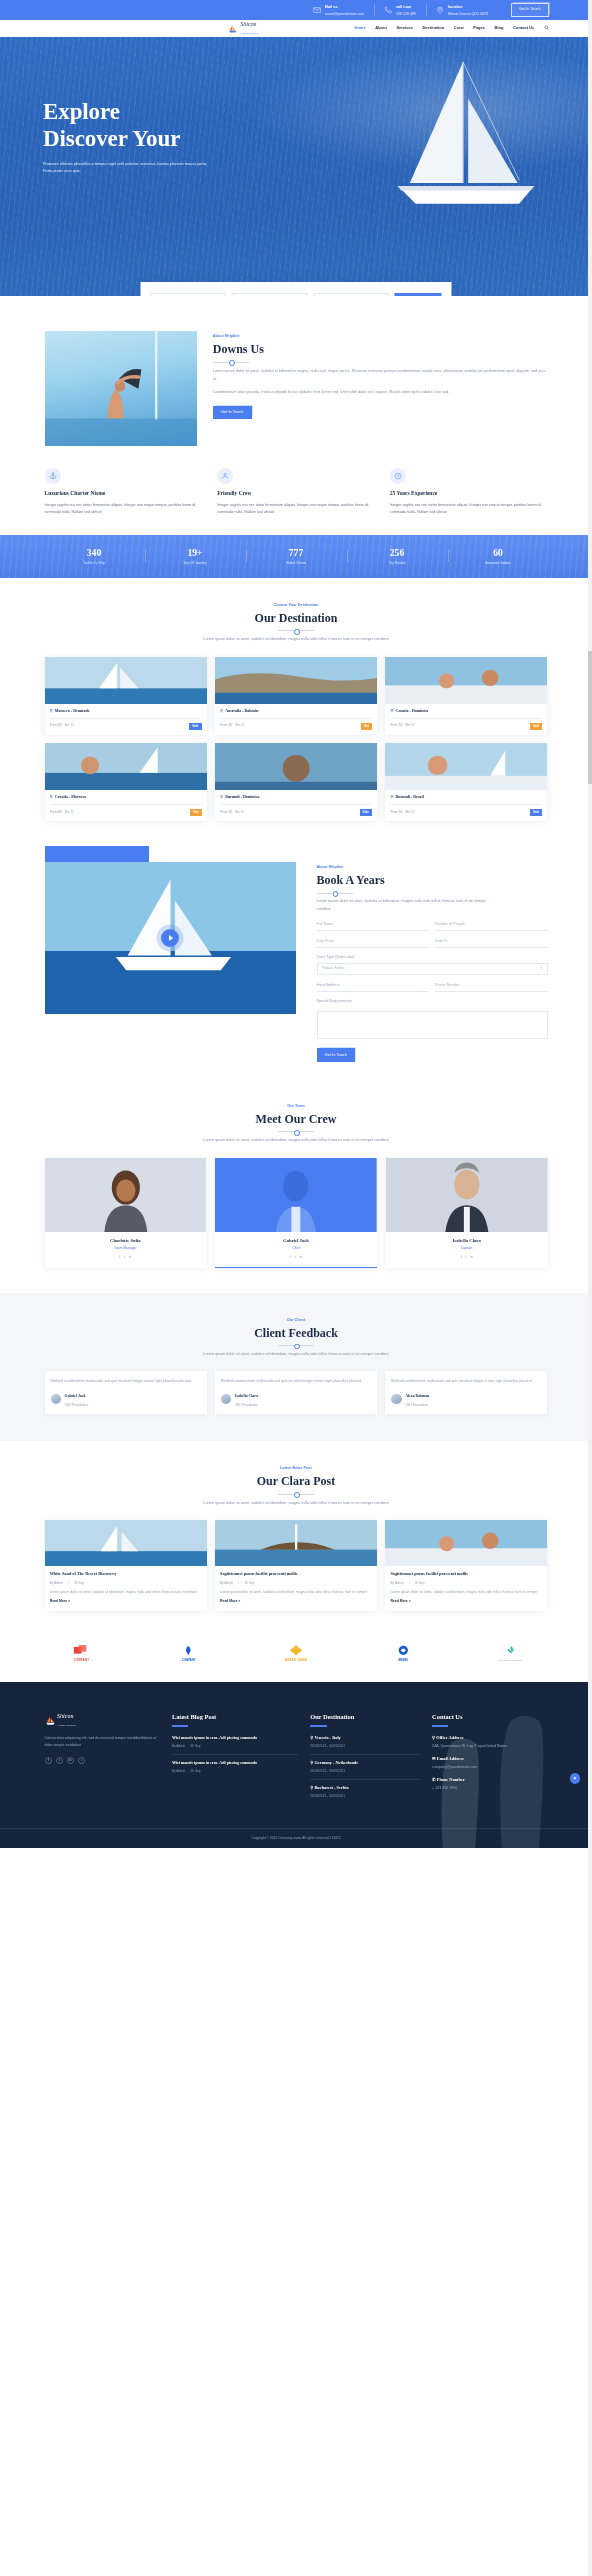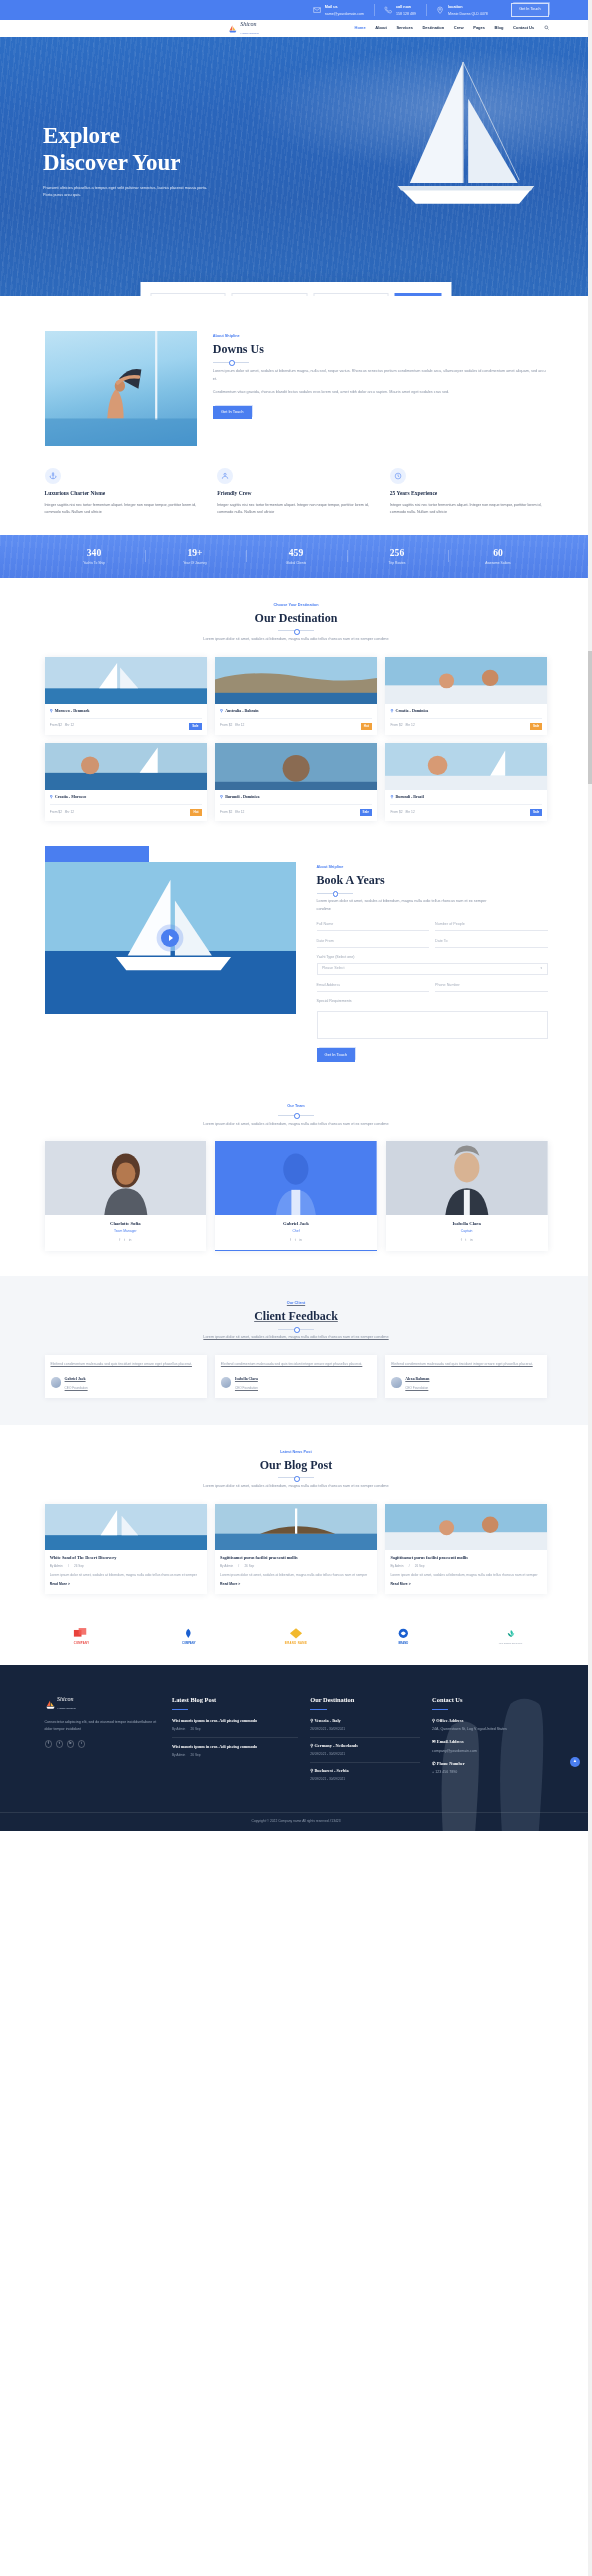--- a/index.html
+++ b/index.html
@@ -34,21 +34,21 @@
   .nav-search { color:#23344f; }
 
   
   .hero { position:relative; height:259px; overflow:hidden;
     background:
       radial-gradient(ellipse 60% 40% at 78% 28%, rgba(255,255,255,.22), transparent 60%),
       repeating-linear-gradient(96deg, rgba(255,255,255,.055) 0 1.5px, transparent 1.5px 5.2px),
       repeating-linear-gradient(82deg, rgba(255,255,255,.05) 0 0.7px, transparent 0.7px 6.7px),
       linear-gradient(178deg,#2e6ec4 0%,#2a65bb 30%,#2a62b5 62%,#2e6bbd 100%);
   }
-  .hero-copy { position:absolute; left:43px; top:61px; width:244px;margin-top:24px; }
+  .hero-copy { position:absolute; left:43px; top:61px; width:244px; }
   .hero-copy h1 { font-family:"Liberation Serif",serif; color:#fff; font-size:23px; line-height:1.18; font-weight:700; letter-spacing:-0.1px; }
   .hero-copy p { color:#e3ecfb; font-size:3.9px; margin-top:8.1px; width:170px; line-height:1.8; }
   .boat { position:absolute; right:18px; top:19px; width:222px; height:198px; }
 
   
   .searchcard { position:absolute; left:50%; transform:translateX(-50%); bottom:-22px; width:311px; background:#fff; padding:11px 10.4px; box-shadow:0 2.2px 16.3px rgba(25,50,95,.13); }
   .searchrow { display:flex; gap:6px; align-items:stretch; }
   .sfield { flex:1; border:0.7px solid #e2e6ee; height:14px; display:flex; align-items:center; padding:0 5.2px; justify-content:space-between; }
   .sbtn { width:47px; background:#4a7ef0; color:#fff; font-size:4.1px; display:flex; align-items:center; justify-content:center; }
 
@@ -115,21 +115,21 @@
   .crew-grid { display:grid; grid-template-columns:repeat(3,1fr); gap:9px; margin-top:13.3px; }
   .ccard { background:#fff; box-shadow:0 0.7px 6.7px rgba(20,40,80,.09); }
   .ccard .ph { height:74px; position:relative; overflow:hidden; }
   .ccard .bd { padding:5.2px 4.4px 6.7px; text-align:center; }
   .ccard .nm { font-family:"Liberation Serif",serif; font-size:4.7px; color:#1b2a47; font-weight:700; }
   .ccard .rl { font-size:3.4px; color:#4a7ef0; margin-top:1.5px; }
   .socials { display:flex; gap:3.7px; justify-content:center; margin-top:3.7px; color:#9aa3b2; font-size:3.4px; }
   .ccard.active { border-bottom:1.5px solid #4a7ef0; }
 
   
-  .fb { background:#f4f6f9; padding:25px 12px 27px;text-decoration:underline; }
+  .fb { background:#f4f6f9; padding:25px 12px 27px; }
   .fb-grid { display:grid; grid-template-columns:repeat(3,1fr); gap:8.1px; margin-top:13.3px; }
   .fcard { background:#fff; padding:6.7px 6px 6.7px; box-shadow:0 0.7px 5.2px rgba(20,40,80,.06); }
   .fcard p { font-size:3.5px; line-height:1.9; color:#96a0b0; }
   .fu { display:flex; align-items:center; gap:3.7px; margin-top:6px; }
   .av { width:10.4px; height:10.4px; border-radius:50%; background:linear-gradient(150deg,#c8d3e4,#8fa4c2); flex:none; }
   .fu .n { font-size:3.8px; color:#1b2a47; font-weight:700; font-family:"Liberation Serif",serif; }
   .fu .r { font-size:3.1px; color:#9aa3b2; }
 
   
   .blog { padding:25px 0 21px; }
@@ -333,21 +333,21 @@
 <div class="stats">
   <div class="stat">
     <div class="n">340</div>
     <div class="l">Yachts To Ship</div>
   </div>
   <div class="stat">
     <div class="n">19+</div>
     <div class="l">Year Of Journey</div>
   </div>
   <div class="stat">
-    <div class="n">459</div>
+    <div class="n">777</div>
     <div class="l">Global Clients</div>
   </div>
   <div class="stat">
     <div class="n">256</div>
     <div class="l">Trip Routes</div>
   </div>
   <div class="stat">
     <div class="n">60</div>
     <div class="l">Awesome Sailors</div>
   </div>
@@ -521,20 +521,21 @@
     <div style="font-size:3.6px;color:#9aa3b2;margin-top:6.7px">Special Requirements</div>
     <div class="farea"></div>
     <div style="margin-top:9px"><span class="btn-primary">Get In Touch</span></div>
   </div>
  </div>
 </div>
 
 <div class="wrap crew">
   <div class="sect-head">
     <div class="eyebrow">Our Team</div>
+    <div class="h2" style="margin-top:2.2px">Meet Our Crew</div>
     <div class="divider"></div>
     <div class="lead">Lorem ipsum dolor sit amet, sodales at bibendum, magna nulla odio tellus rhoncus nam et ex semper condime</div>
   </div>
   <div class="crew-grid">
     <div class="ccard">
       <div class="ph"><svg viewBox="0 0 218 100" width="100%" height="74" preserveAspectRatio="none">
             <rect width="218" height="100" fill="#d7dde6"></rect>
             <ellipse cx="109" cy="40" rx="19" ry="23" fill="#5b3b2a"></ellipse>
             <ellipse cx="109" cy="44" rx="13" ry="15" fill="#b4794f"></ellipse>
             <path d="M80 100 q4 -36 29 -36 t29 36z" fill="#565c66"></path>
@@ -617,21 +618,21 @@
             <span><span class="n">Alexa Rahman</span><br><span class="r">CEO Foundation</span></span>
           </div>
       </div>
     </div>
   </div>
 </div>
 
 <div class="wrap blog">
   <div class="sect-head">
     <div class="eyebrow">Latest News Post</div>
-    <div class="h2" style="margin-top:2.2px">Our Blog Post</div>
+    <div class="h2" style="margin-top:2.2px">Our Clara Post</div>
     <div class="divider"></div>
     <div class="lead">Lorem ipsum dolor sit amet, sodales at bibendum, magna nulla odio tellus rhoncus nam et ex semper condime</div>
   </div>
   <div class="blog-grid">
     <div class="bcard">
       <div class="ph"><svg viewBox="0 0 216 62" width="100%" height="46" preserveAspectRatio="none">
             <rect width="216" height="62" fill="#bcd9ec"></rect>
             <rect y="42" width="216" height="20" fill="#2f7ab5"></rect>
             <path d="M96 8 L96 42 L74 42 Z" fill="#fff"></path>
             <path d="M102 16 L102 42 L124 42 Z" fill="#eef4fa"></path>

